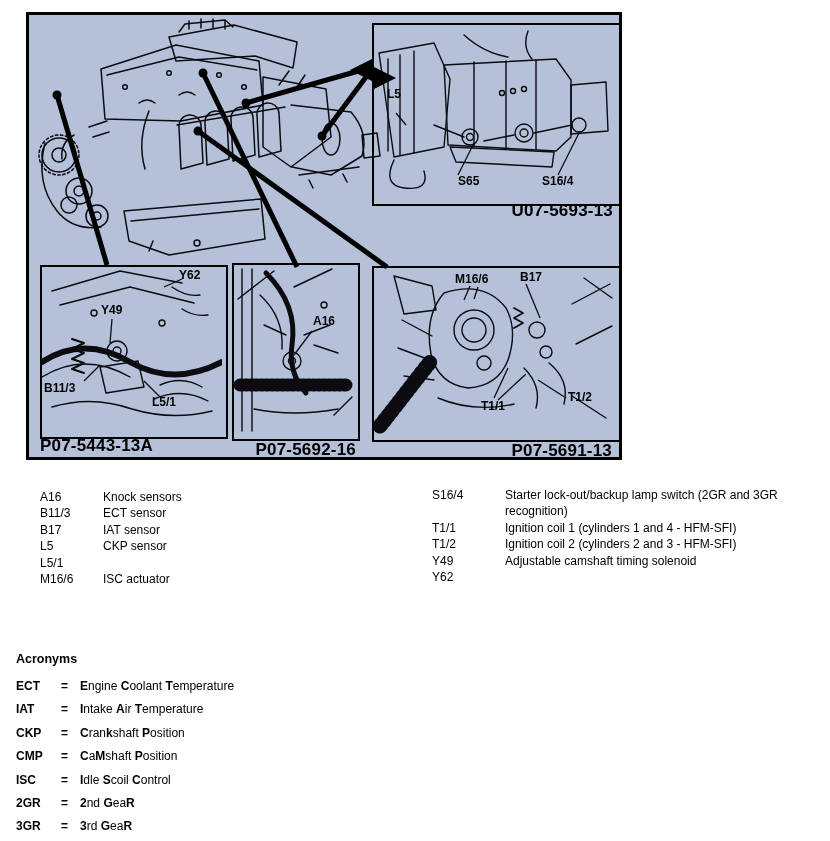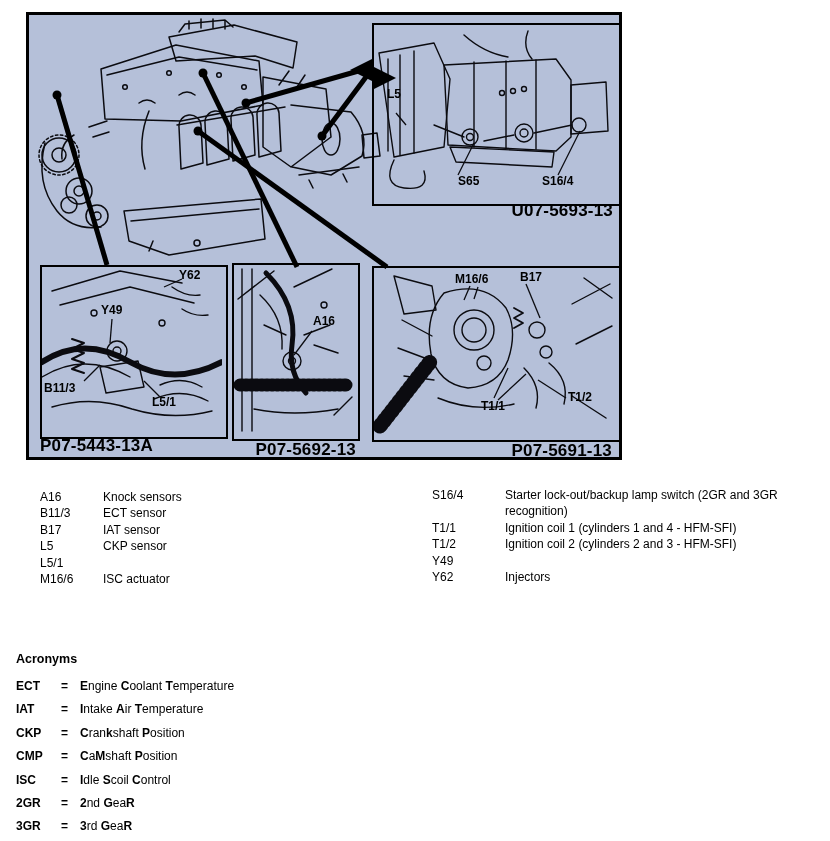--- a/index.html
+++ b/index.html
@@ -174,21 +174,21 @@
         <line x1="6" y1="120" x2="112" y2="120" stroke-width="13" stroke-dasharray="2,3.2"></line>
         <path d="M20,144 Q60,152 104,144"></path>
         <circle cx="90" cy="40" r="3"></circle>
       </g>
       <g stroke="#0b0b10" stroke-width="1.3">
         <line x1="78" y1="66" x2="60" y2="90"></line>
       </g>
     </svg>
     <div class="fig-label" style="left:79px;top:50px;">A16</div>
   </div>
-  <div class="fig-num" style="left:203px;width:124px;text-align:right;top:429px;">P07-5692-13</div>
+  <div class="fig-num" style="left:203px;width:124px;text-align:right;top:429px;">P07-5692-16</div>
 
   <div class="inset" style="left:343px;top:251px;width:245px;height:172px;">
     <svg width="241" height="168" viewBox="0 0 241 168">
       <g stroke="#0b0b10" fill="none" stroke-width="1.4" stroke-linejoin="round" stroke-linecap="round">
         <path d="M70,25 Q110,12 132,40 Q144,62 134,92 Q124,118 94,120 Q64,116 57,86 Q50,48 70,25 Z"></path>
         <circle cx="100" cy="62" r="20"></circle>
           <circle cx="100" cy="62" r="12"></circle>
         <circle cx="110" cy="95" r="7"></circle>
         <path d="M20,8 L58,18 L62,42 L30,46 Z"></path>
         <path d="M28,52 L58,68 M24,80 L56,92 M30,108 L60,112"></path>
@@ -250,24 +250,24 @@
   <div class="legend-row">
       <span class="legend-code">T1/1</span>
       <span class="legend-desc">Ignition coil 1 (cylinders 1 and 4 - HFM-SFI)</span>
     </div>
   <div class="legend-row">
       <span class="legend-code">T1/2</span>
       <span class="legend-desc">Ignition coil 2 (cylinders 2 and 3 - HFM-SFI)</span>
     </div>
   <div class="legend-row">
       <span class="legend-code">Y49</span>
+      <span class="legend-desc">Adjustable camshaft timing solenoid</span>
     </div>
   <div class="legend-row">
       <span class="legend-code">Y62</span>
-      <span class="legend-desc">Injectors</span>
     </div>
 </div>
 
 <div id="acronyms">
   <div id="acronyms-title">Acronyms</div>
   <div class="acr-row">
       <span class="acr-abbr">ECT</span>
       <span class="acr-eq">=</span>
       <span class="acr-exp"><span style="font-weight: 700;">E</span><span>ngine </span><span style="font-weight: 700;">C</span><span>oolant </span><span style="font-weight: 700;">T</span><span>emperature</span></span>
     </div>

